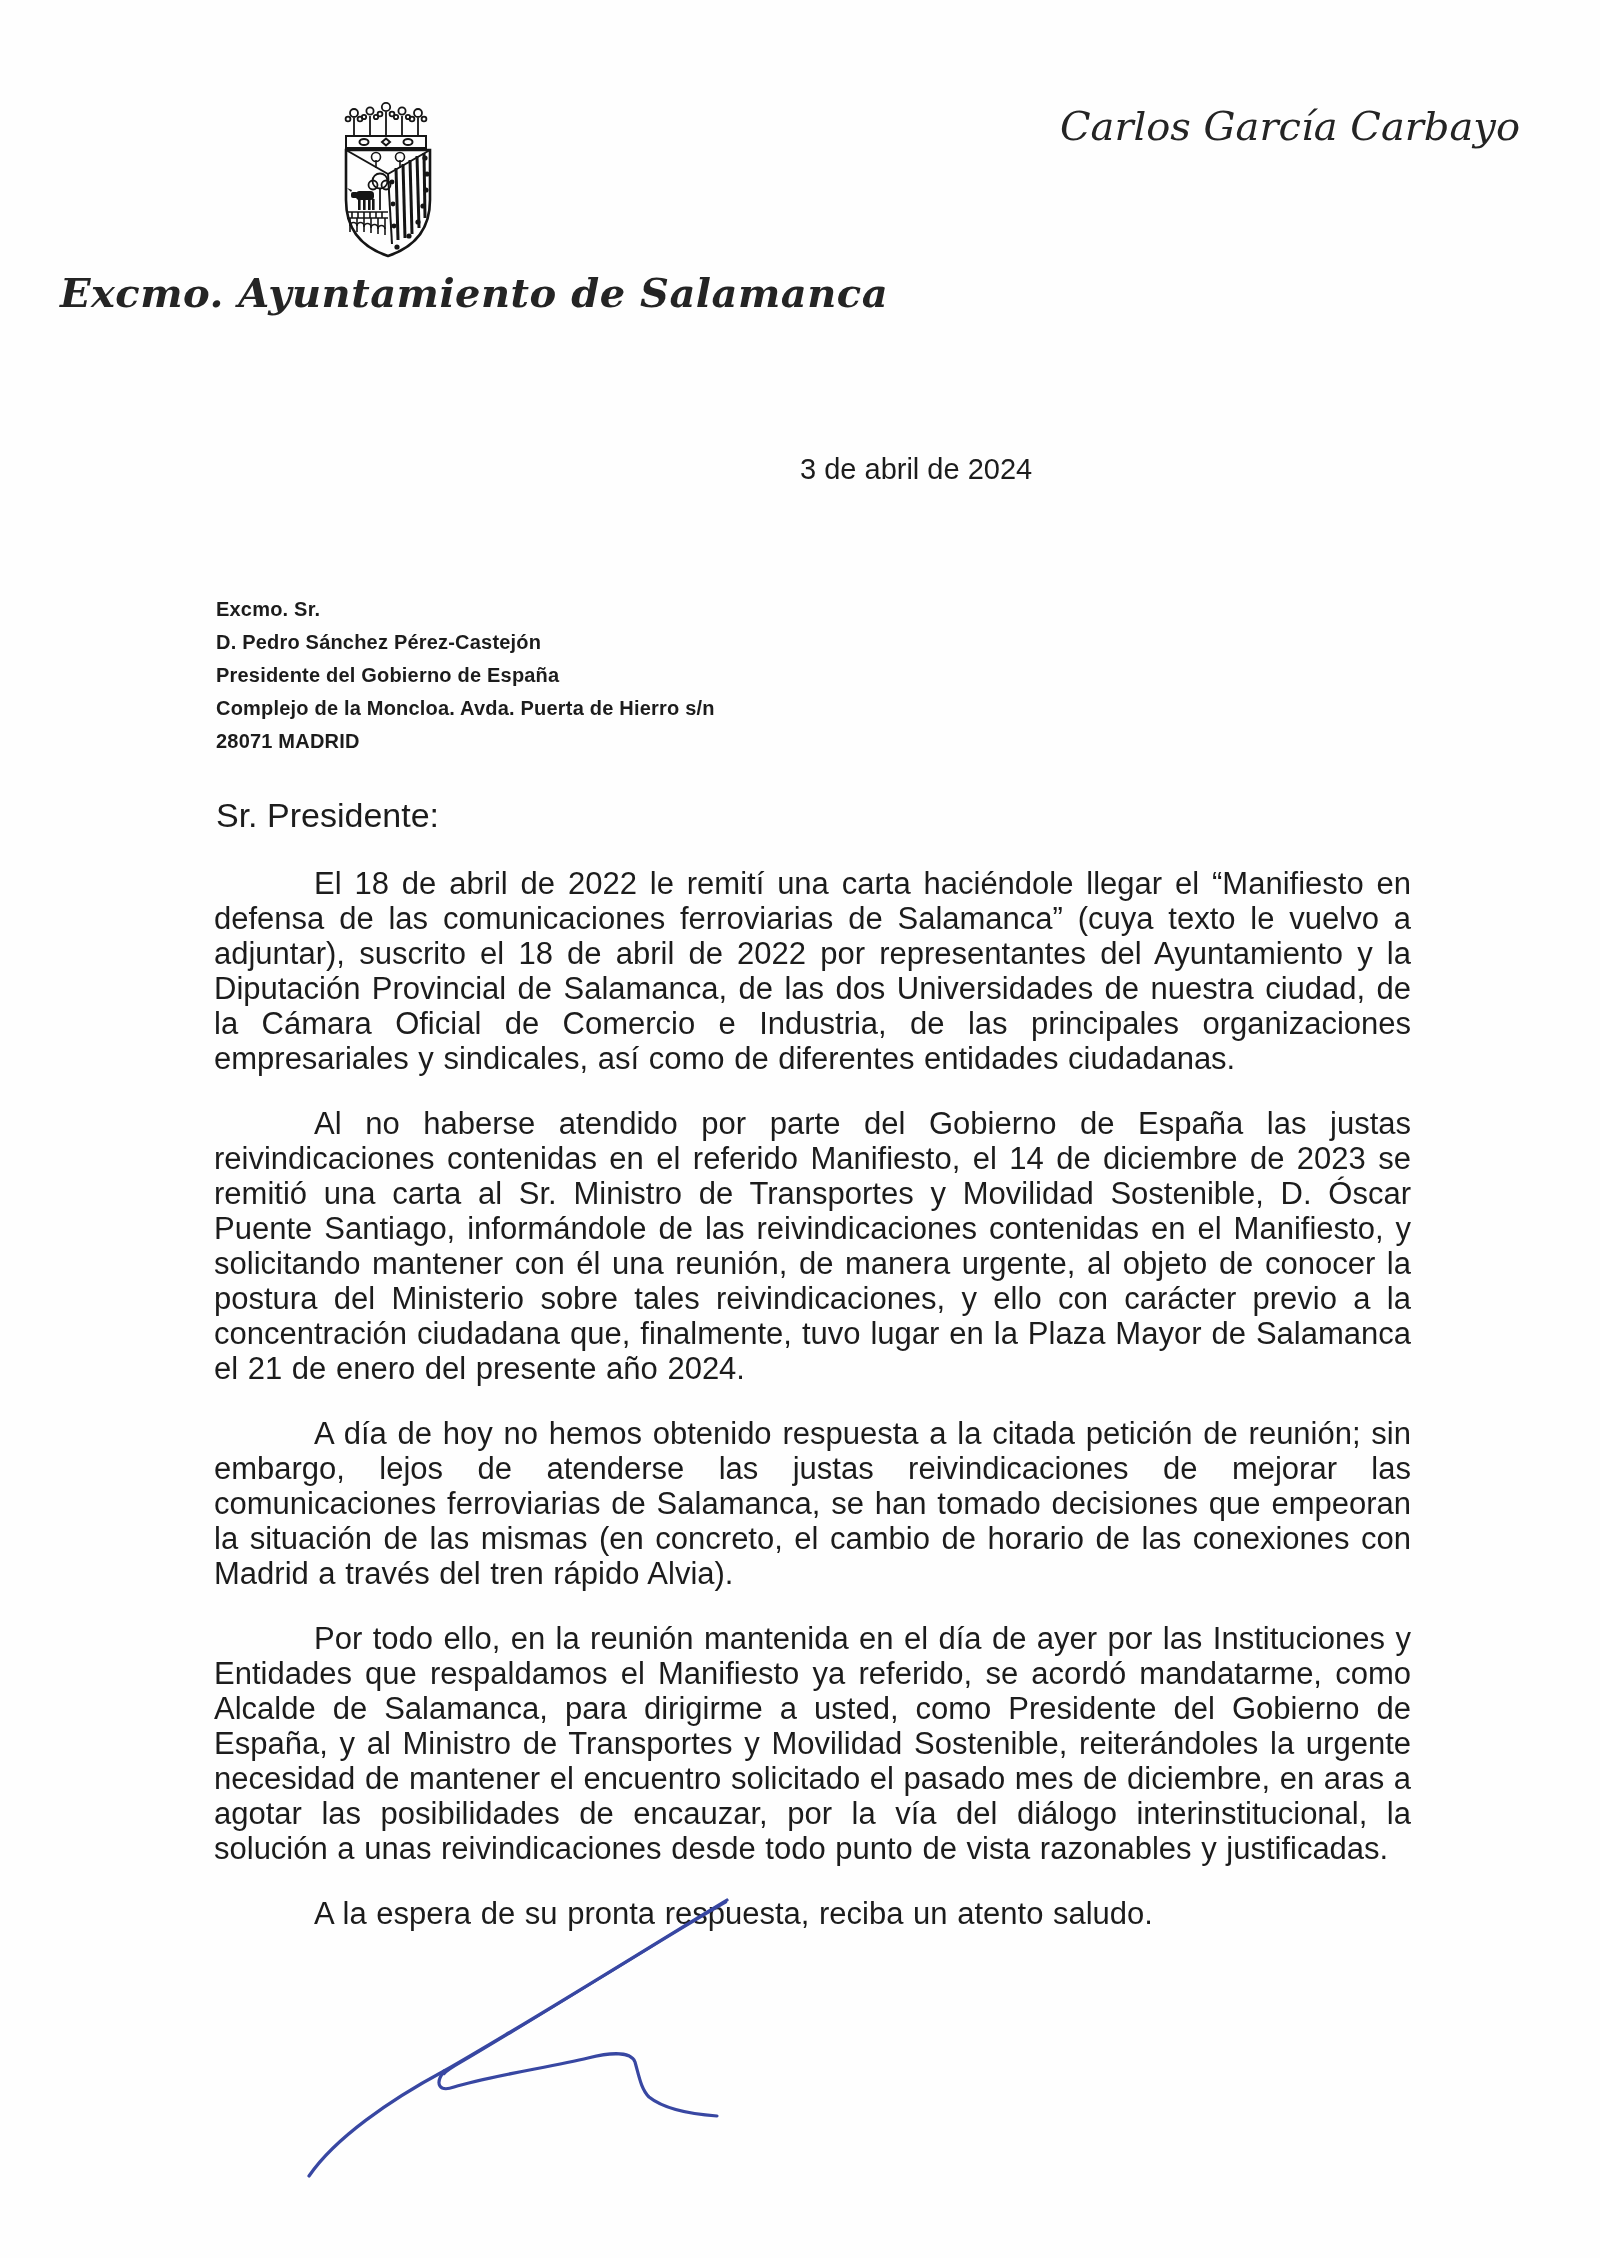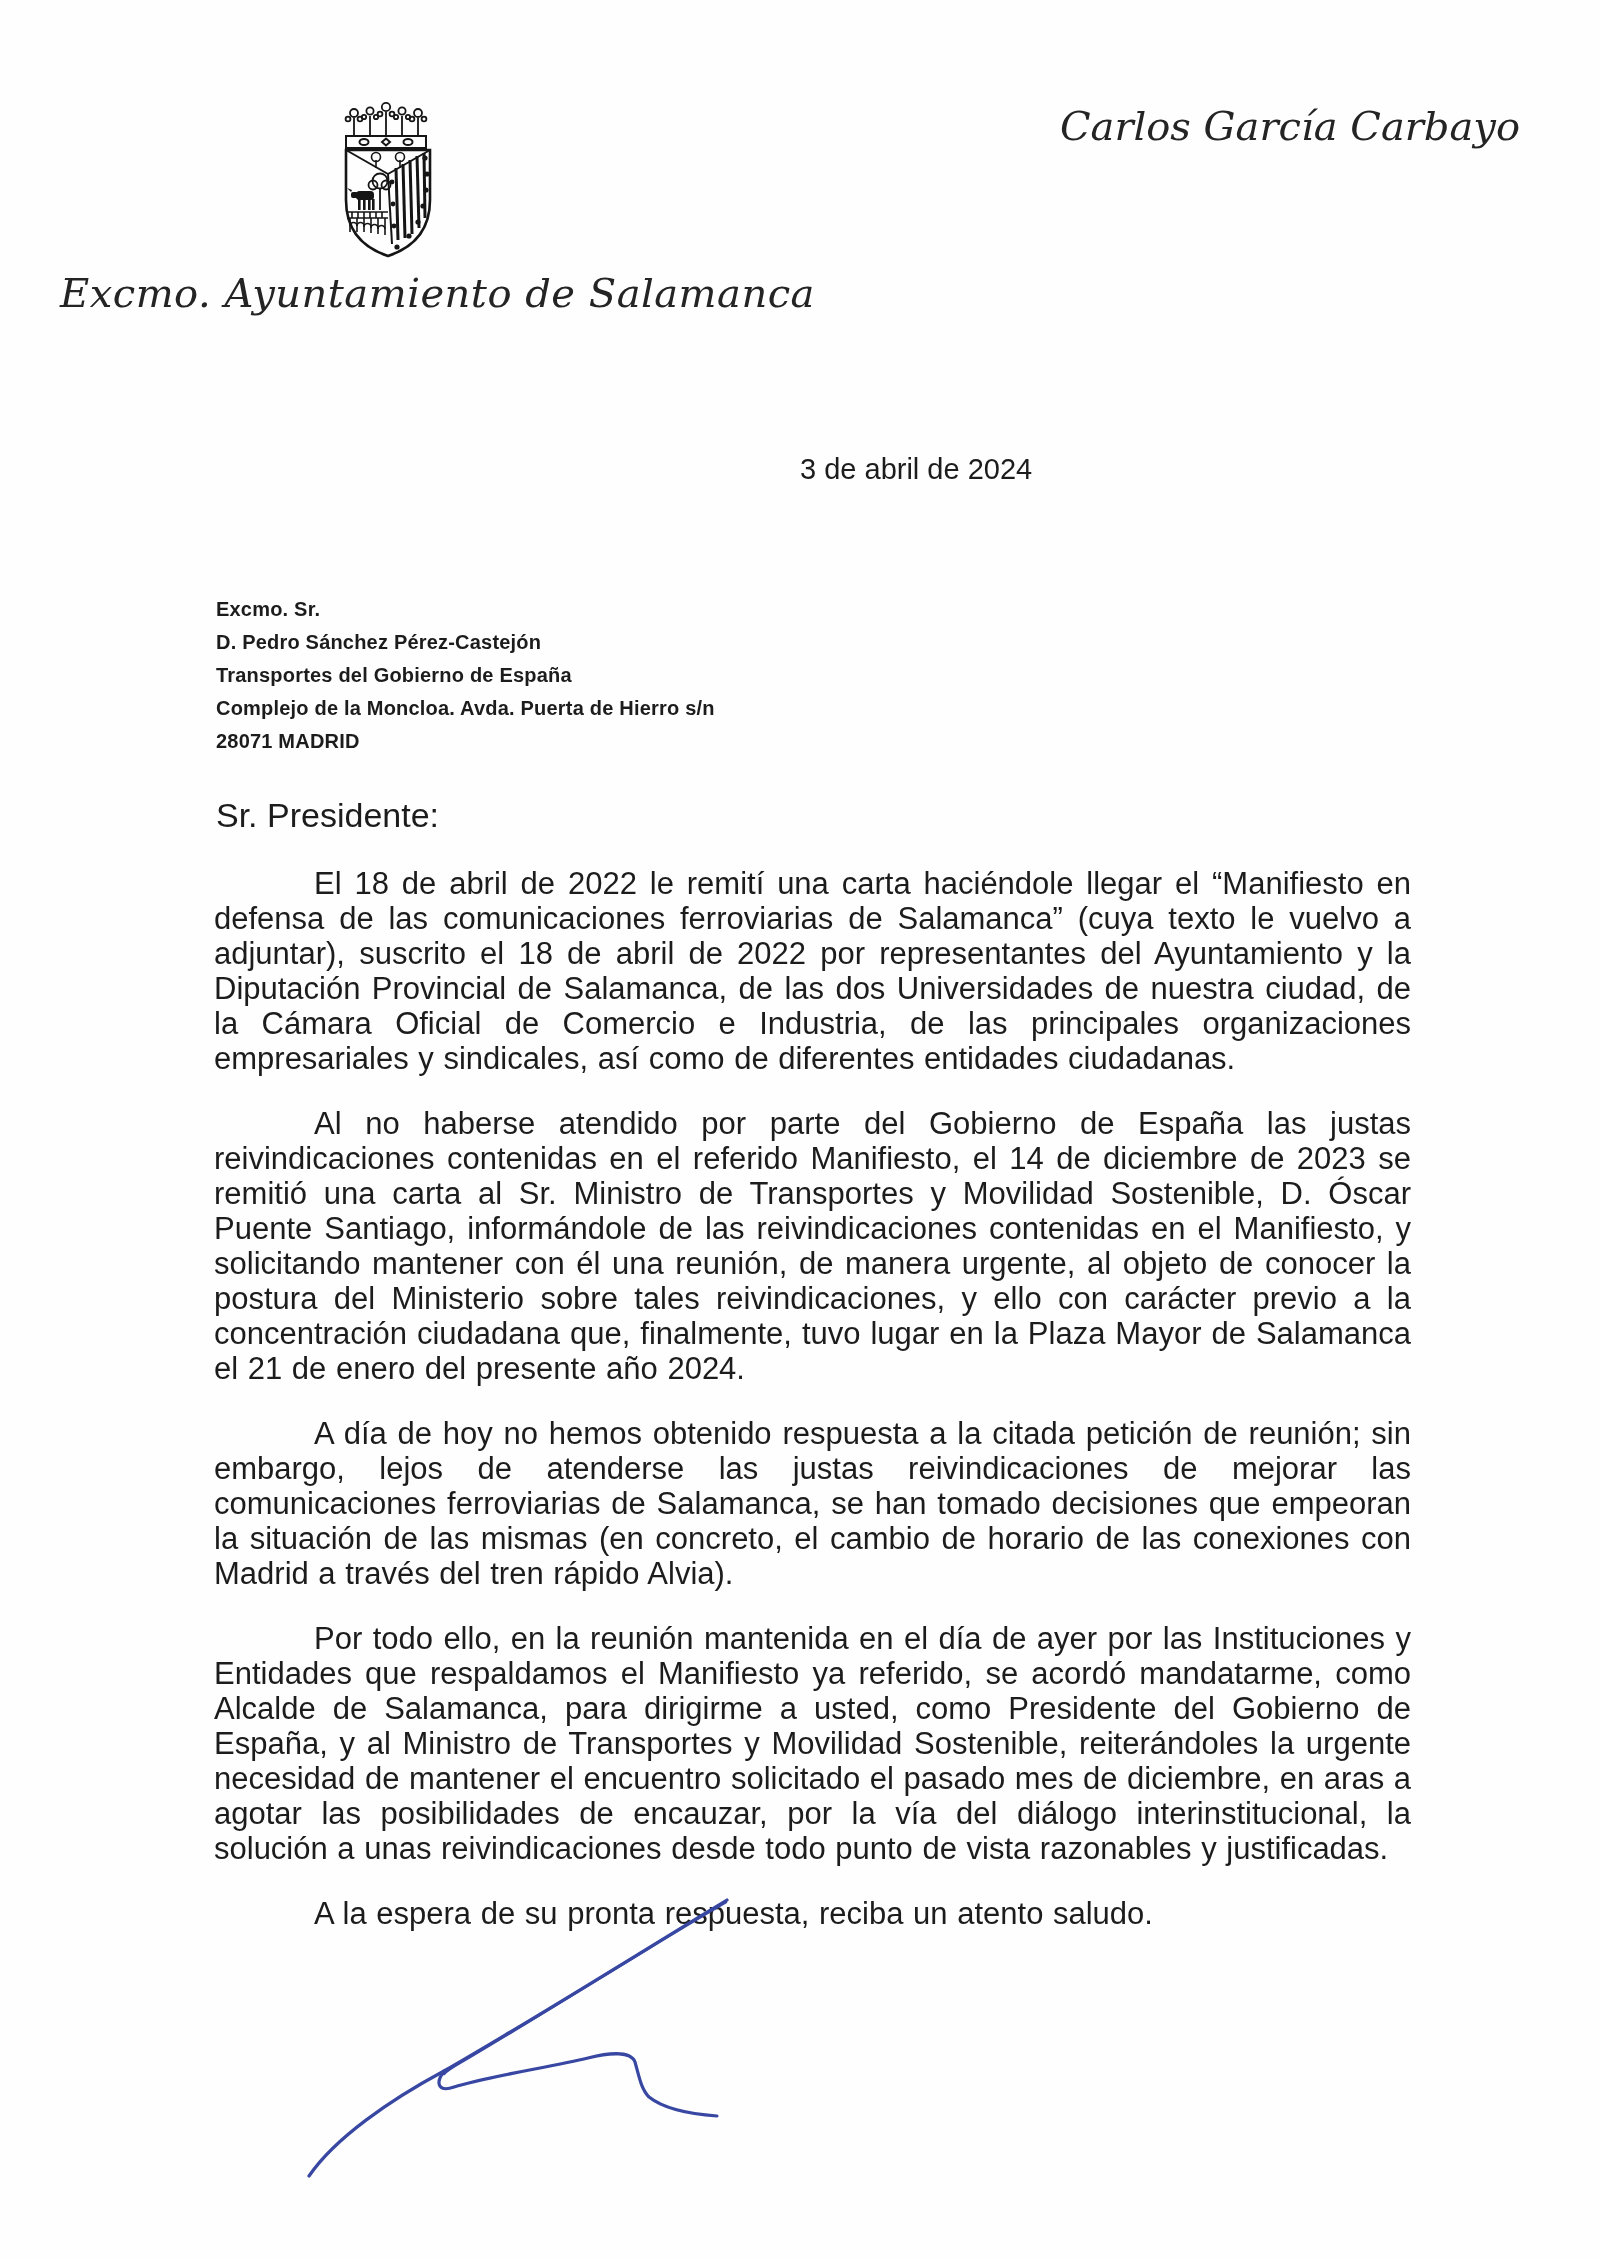--- a/index.html
+++ b/index.html
@@ -31,20 +31,21 @@
     top: 266px;
     width: 668px;
     text-align: center;
     font-family: "DejaVu Serif", serif;
     font-style: italic;
     font-size: 40px;
     line-height: 54px;
     color: #242424;
     letter-spacing: 0.5px;
     white-space: nowrap;
+    font-weight: bold;
   }
   .office-script {
     position: absolute;
     left: 60px;
     top: 340px;
     width: 668px;
     text-align: center;
     font-family: "DejaVu Serif", serif;
     font-style: italic;
     font-size: 36px;
@@ -226,21 +227,21 @@
   </svg>
 
   <div class="org-script">Excmo. Ayuntamiento de Salamanca</div>
   <div class="signer-script">Carlos García Carbayo</div>
 
   <div class="date-line">3 de abril de 2024</div>
 
   <div class="recipient">
     <div>Excmo. Sr.</div>
     <div>D. Pedro Sánchez Pérez-Castejón</div>
-    <div>Transportes del Gobierno de España</div>
+    <div>Presidente del Gobierno de España</div>
     <div>Complejo de la Moncloa. Avda. Puerta de Hierro s/n</div>
     <div>28071 MADRID</div>
   </div>
 
   <div class="salutation">Sr. Presidente:</div>
 
   <div class="letter-body">
     <p>El 18 de abril de 2022 le remití una carta haciéndole llegar el “Manifiesto en defensa de las comunicaciones ferroviarias de Salamanca” (cuya texto le vuelvo a adjuntar), suscrito el 18 de abril de 2022 por representantes del Ayuntamiento y la Diputación Provincial de Salamanca, de las dos Universidades de nuestra ciudad, de la Cámara Oficial de Comercio e Industria, de las principales organizaciones empresariales y sindicales, así como de diferentes entidades ciudadanas.</p>
     <p>Al no haberse atendido por parte del Gobierno de España las justas reivindicaciones contenidas en el referido Manifiesto, el 14 de diciembre de 2023 se remitió una carta al Sr. Ministro de Transportes y Movilidad Sostenible, D. Óscar Puente Santiago, informándole de las reivindicaciones contenidas en el Manifiesto, y solicitando mantener con él una reunión, de manera urgente, al objeto de conocer la postura del Ministerio sobre tales reivindicaciones, y ello con carácter previo a la concentración ciudadana que, finalmente, tuvo lugar en la Plaza Mayor de Salamanca el 21 de enero del presente año 2024.</p>
     <p>A día de hoy no hemos obtenido respuesta a la citada petición de reunión; sin embargo, lejos de atenderse las justas reivindicaciones de mejorar las comunicaciones ferroviarias de Salamanca, se han tomado decisiones que empeoran la situación de las mismas (en concreto, el cambio de horario de las conexiones con Madrid a través del tren rápido Alvia).</p>

